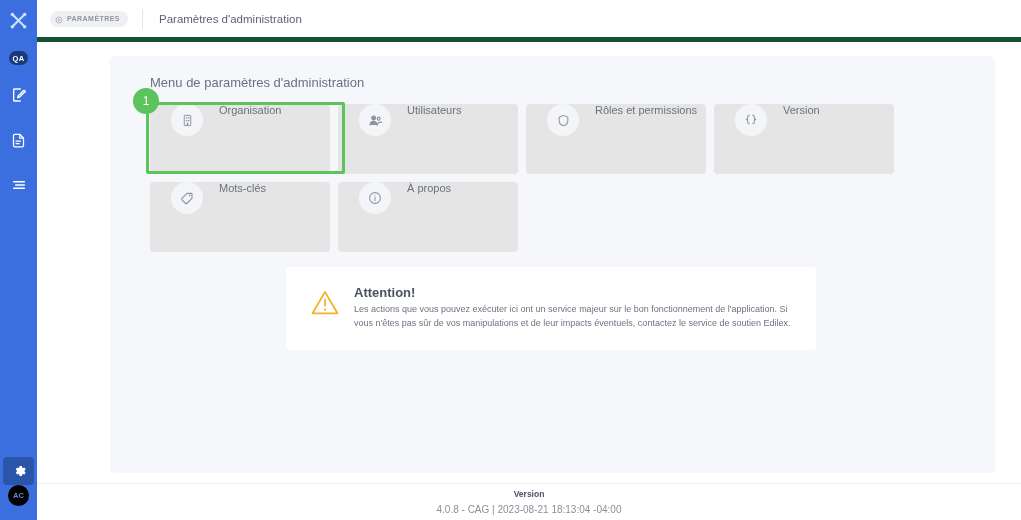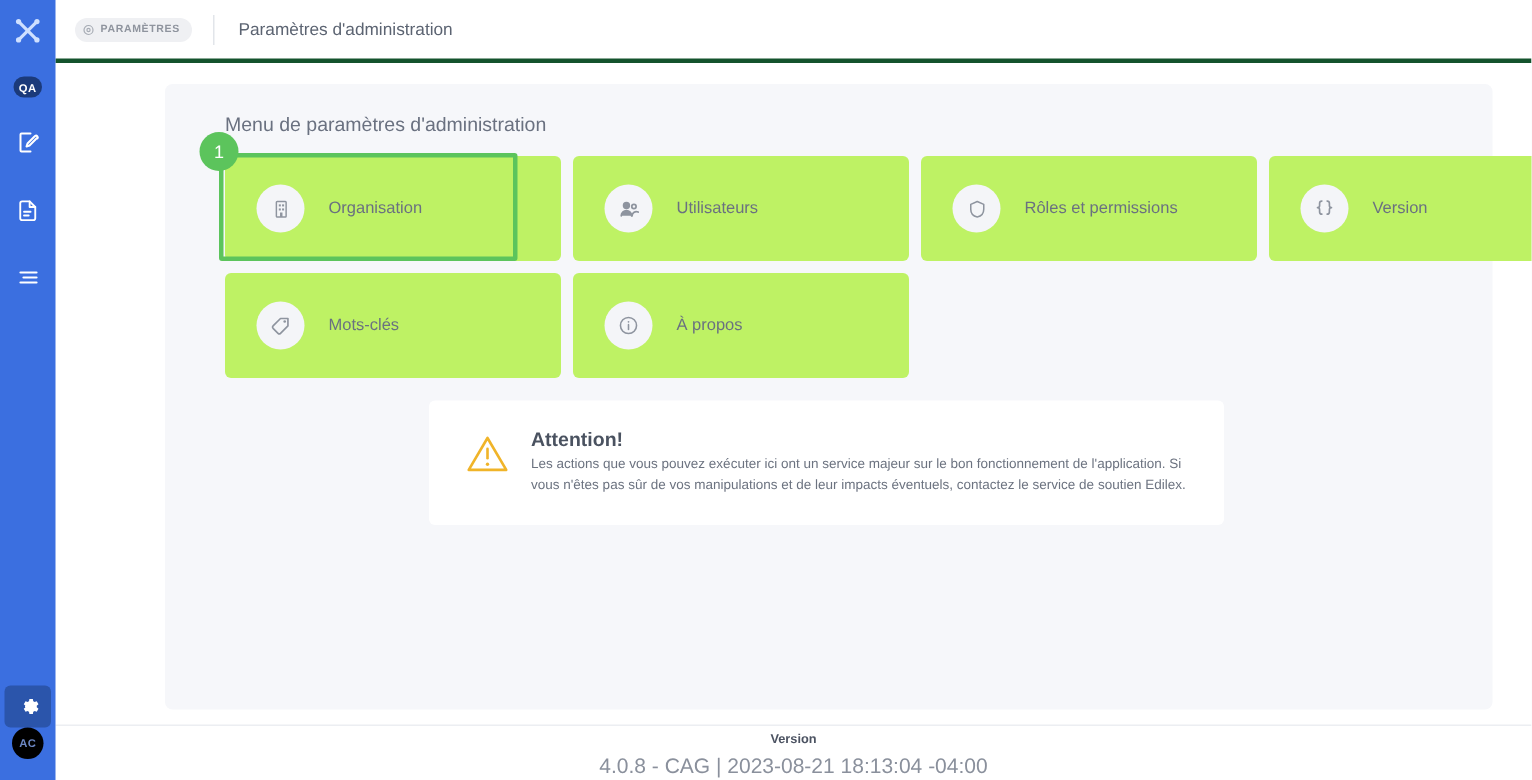--- a/index.html
+++ b/index.html
@@ -71,21 +71,21 @@
     margin-bottom: 14px;
     cursor: pointer;
   }
 
   
   .topbar {
     position: absolute;
     left: 37px; top: 0;
     width: 984px; height: 42px;
     background: #ffffff;
-    border-bottom: 3px solid #14532d;
+    border-bottom: 5px solid #14532d;
     display: flex;
     align-items: center;
   }
   .crumb-pill {
     margin-left: 13px;
     height: 16px;
     padding: 0 8px 0 5px;
     border-radius: 8px;
     background: #eff0f3;
     display: flex; align-items: center; gap: 4px;
@@ -122,25 +122,25 @@
     left: 40px; top: 19px;
     font-size: 13px;
     color: #6a7180;
   }
 
   
   .card-grid { position: absolute; left: 40px; top: 48px; }
   .card-row { display: flex; gap: 8px; }
   .card-row + .card-row { margin-top: 8px; }
   .card {
-    width: 224px; height: 70px;
-    background: #bef264;
+    width: 180px; height: 70px;
+    background: #e5e5e5;
     border-radius: 4px;
     display: flex;
-    align-items: center;
+    align-items: flex-start;
     padding-left: 21px;
     cursor: pointer;
   }
   .card-ico {
     width: 32px; height: 32px;
     border-radius: 50%;
     background: #f4f5f8;
     display: flex; align-items: center; justify-content: center;
     flex: 0 0 auto;
   }
@@ -206,21 +206,21 @@
   }
   .footer {
     position: absolute;
     left: 37px; top: 484px;
     width: 984px; height: 36px;
     display: flex; align-items: center; justify-content: center;
     gap: 5px;
     flex-direction: column;
   }
   .footer .k { font-size: 8.5px; font-weight: bold; color: #4c5362; }
-  .footer .v { font-size: 14px; color: #8a909c; }
+  .footer .v { font-size: 10px; color: #8a909c; }
 </style>
 </head>
 <body>
 
 <div id="app">
 
   <div class="sidebar">
 
     <div class="sb-logo">
       <svg width="21" height="21" viewBox="0 0 24 24" fill="none" stroke="#cfe0ff" stroke-width="2.4" stroke-linecap="round">

